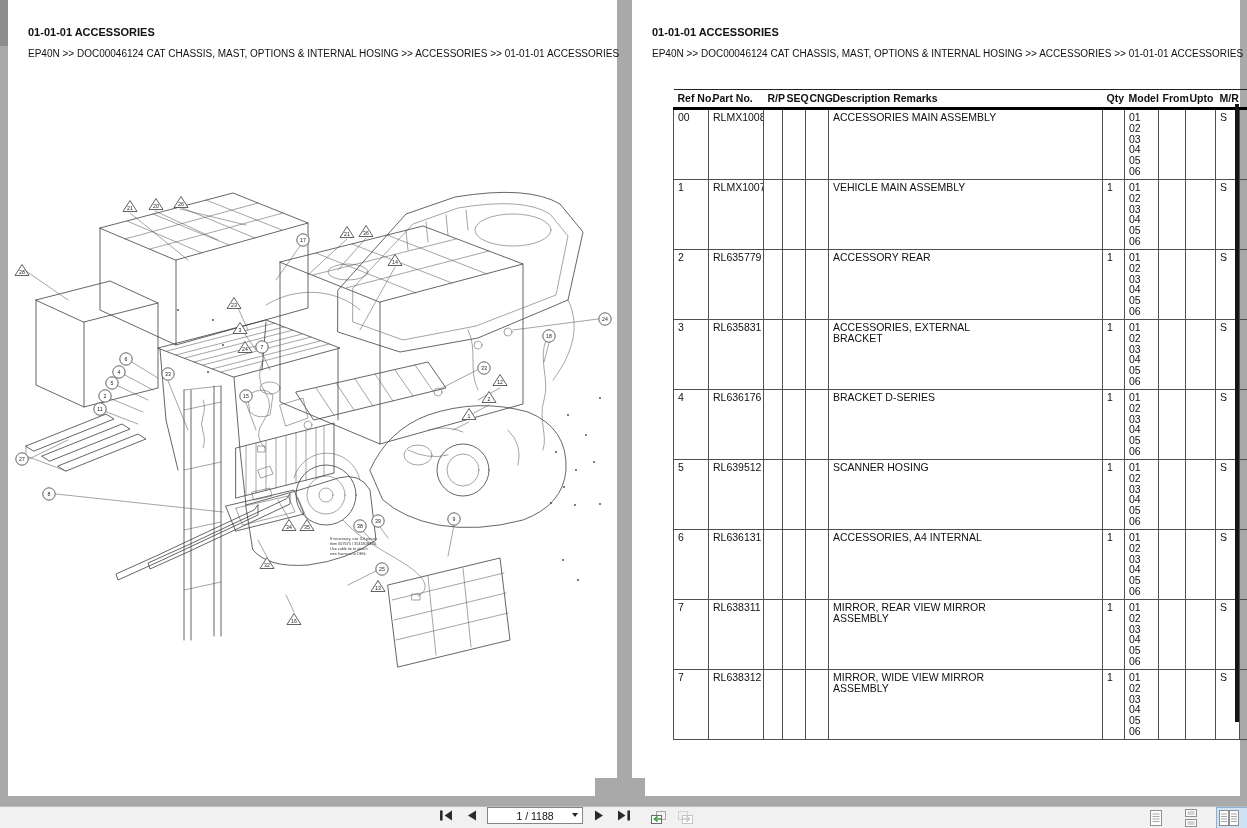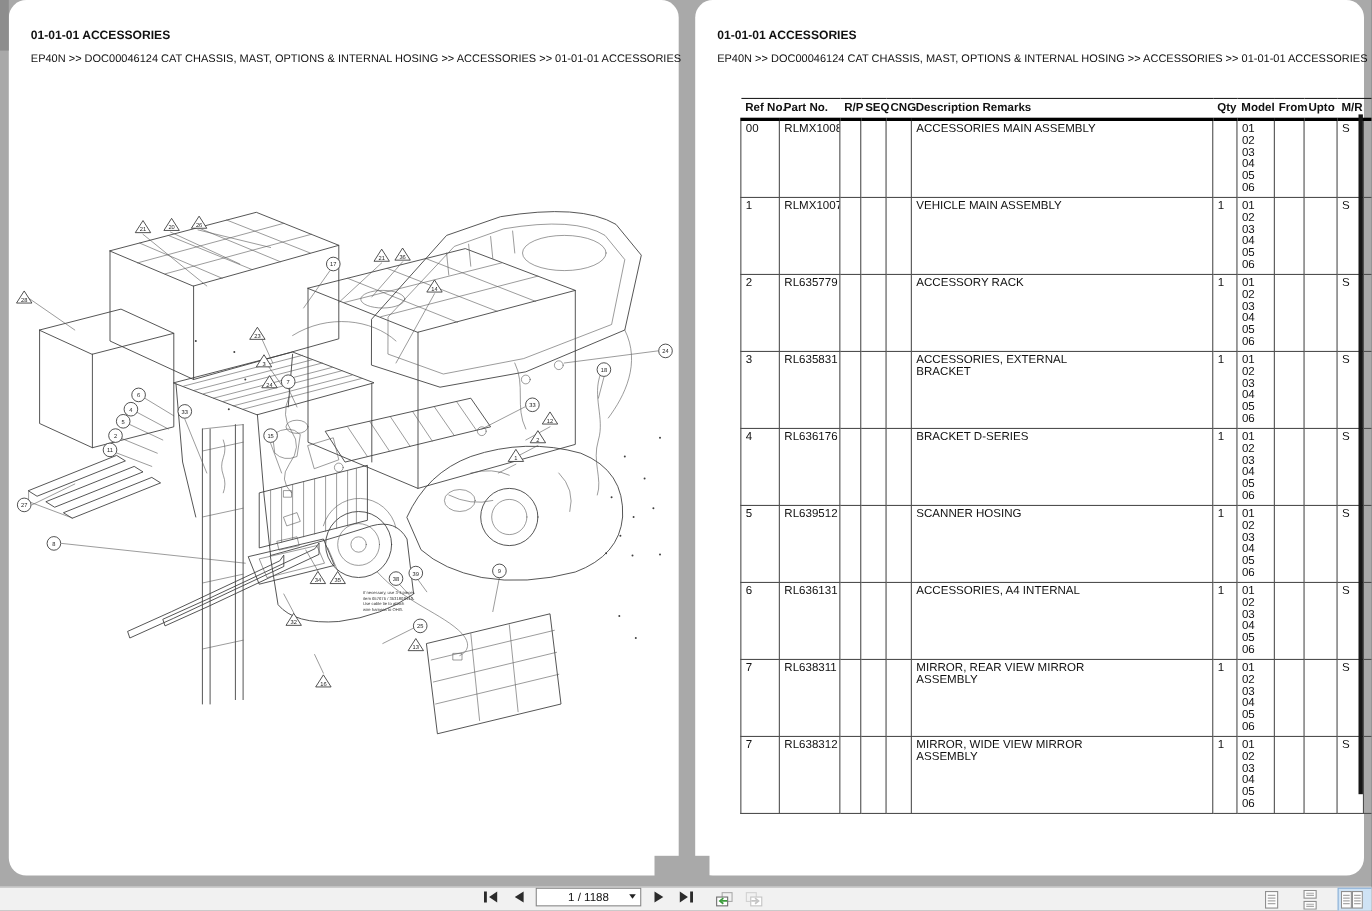--- a/index.html
+++ b/index.html
@@ -1,18 +1,18 @@
 <!DOCTYPE html>
 <html><head>
 <meta charset="utf-8">
 <style>
   html,body{margin:0;padding:0;background:#7f7f7f;}
   .viewer{position:relative;width:1247px;height:828px;background:#a9a9a9;overflow:hidden;
           font-family:"Liberation Sans",sans-serif;-webkit-font-smoothing:antialiased;}
-  .page{position:absolute;top:0;height:796px;background:#ffffff;border-radius:16px;}
+  .page{position:absolute;top:0;height:796px;background:#ffffff;}
   .page-left{left:8px;width:609px;}
   .page-right{left:632px;width:608px;}
   .pg-title{position:absolute;left:20px;top:26px;font-size:11px;font-weight:bold;color:#111;white-space:nowrap;}
   .breadcrumb{position:absolute;left:20px;top:48px;font-size:10px;font-weight:normal;color:#111;white-space:nowrap;letter-spacing:0;}
   .left-thumb{position:absolute;left:0;top:0;width:8px;height:46px;background:#8d8d8d;}
 
   
   .table-wrap{position:absolute;left:16px;top:89px;}
   table.parts{border-collapse:collapse;table-layout:fixed;width:588px;border-top:1px solid #222;margin-left:25px;}
   table.parts th{font-size:10.5px;font-weight:bold;color:#111;text-align:left;padding:2px 0 3px 4px;
@@ -344,21 +344,21 @@
               <td></td>
               <td>S</td>
               <td></td>
             </tr>
             <tr>
               <td>2</td>
               <td>RL635779</td>
               <td></td>
               <td></td>
               <td></td>
-              <td>ACCESSORY RACK</td>
+              <td>ACCESSORY REAR</td>
               <td>1</td>
               <td>01
 02
 03
 04
 05
 06</td>
               <td></td>
               <td></td>
               <td>S</td>

